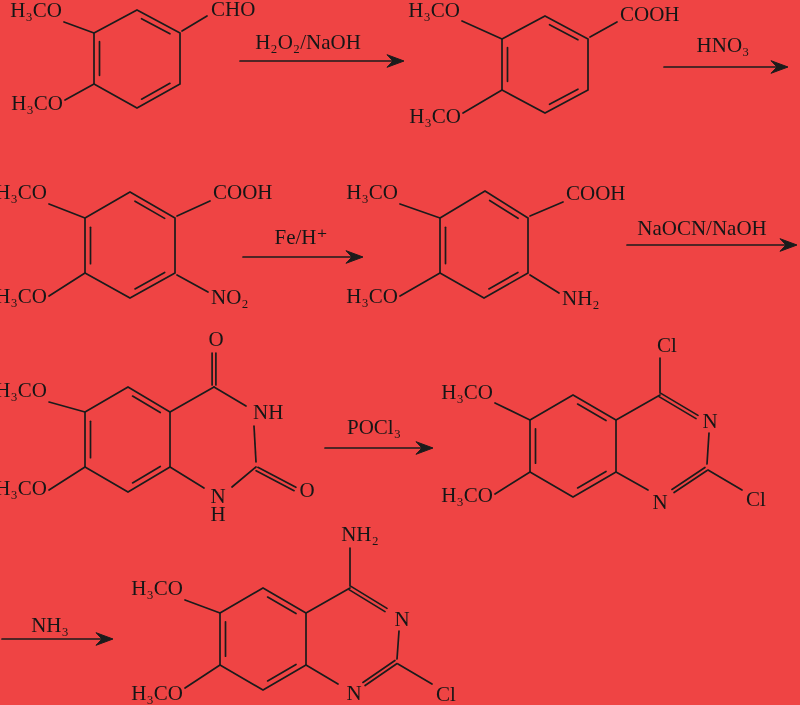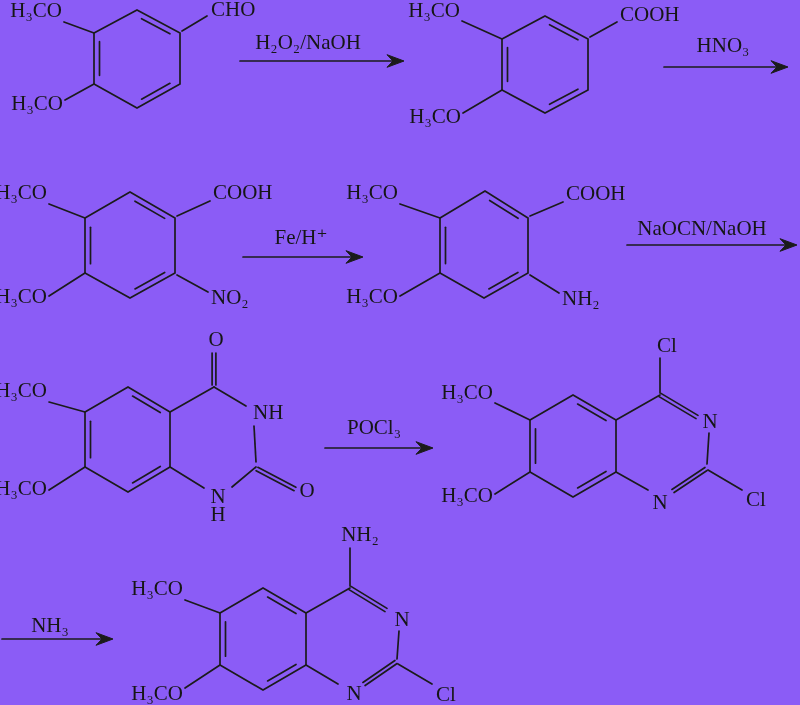--- a/index.html
+++ b/index.html
@@ -1,16 +1,16 @@
 <!DOCTYPE html>
 <html><head>
 <meta charset="utf-8">
 <style>
   html,body{margin:0;padding:0;background:#ffffff;}
-  .scheme{position:relative;width:800px;height:705px;background:#8b5cf6;overflow:hidden;}
+  .scheme{position:relative;width:800px;height:705px;background:#ef4444;overflow:hidden;}
   svg{display:block;}
   svg text{
     font-family:"Liberation Serif","DejaVu Serif",serif;
     font-size:21px;
     fill:#161616;
   }
   .ta-e{text-anchor:end;}
   .ta-m{text-anchor:middle;}
   .skeleton line, .skeleton polygon.ring{
     stroke:#1b1b1b;stroke-width:1.7;fill:none;stroke-linecap:round;

